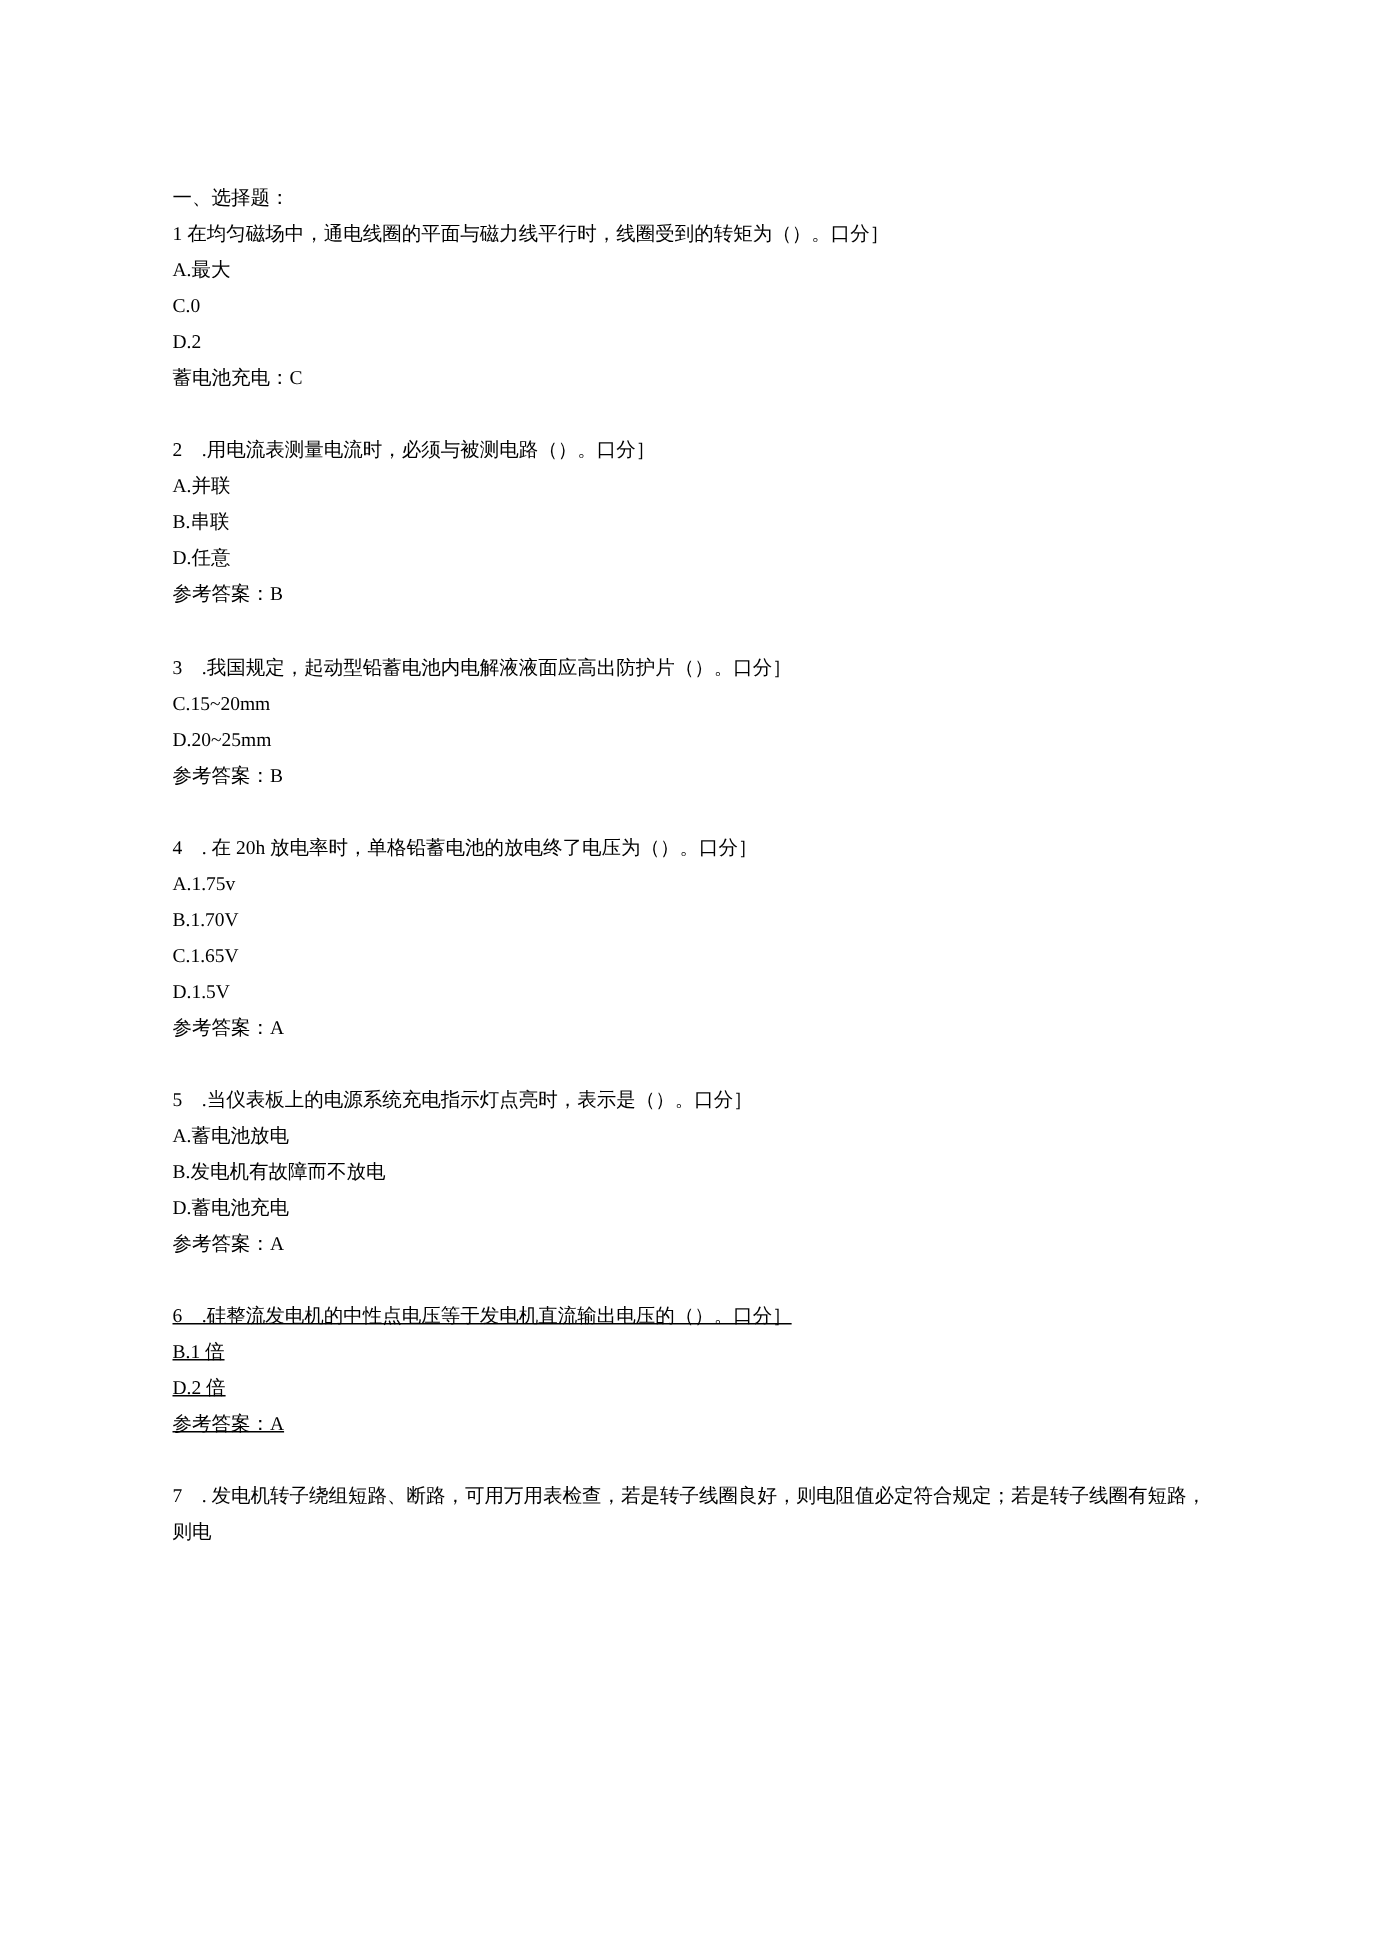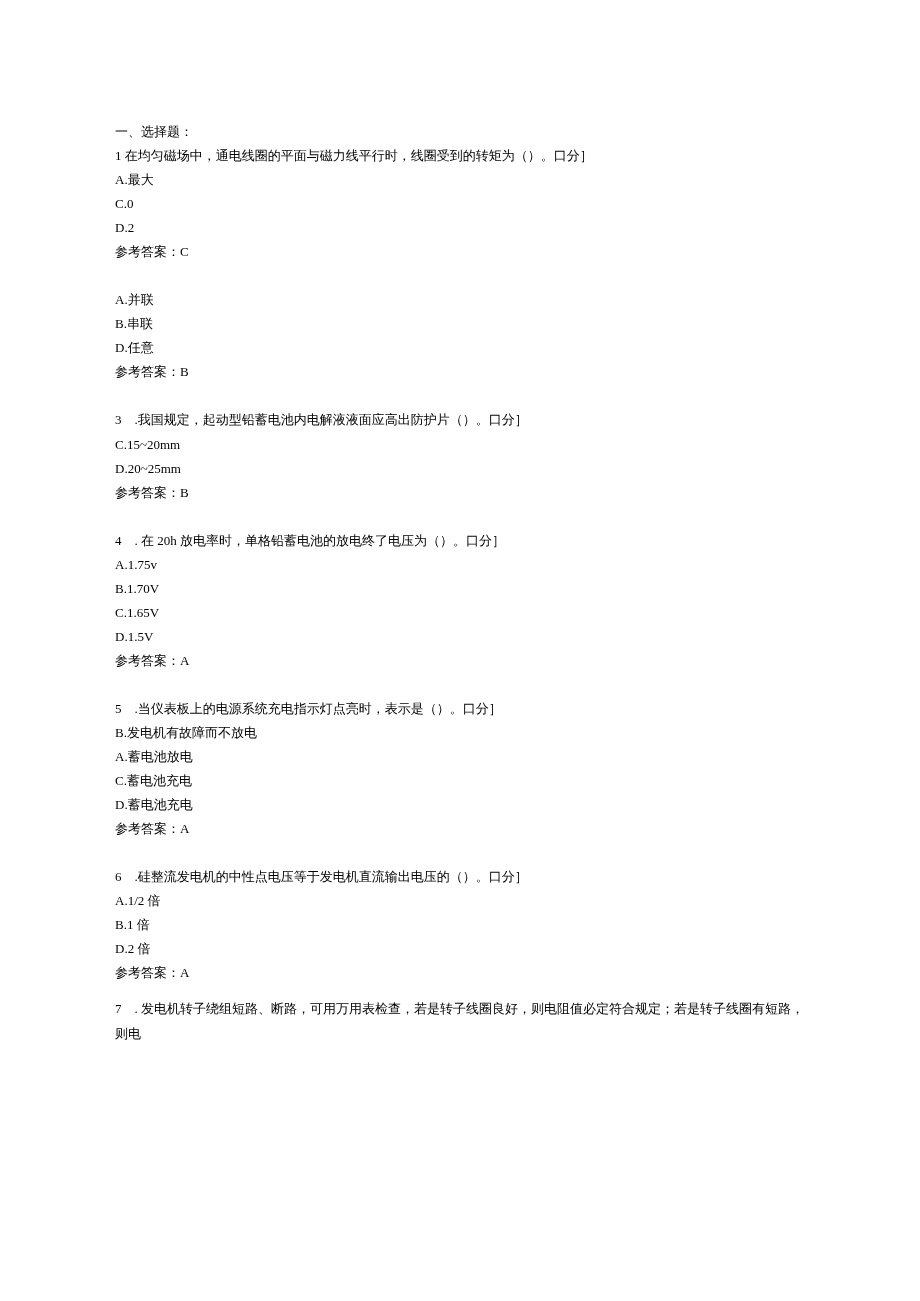--- a/index.html
+++ b/index.html
@@ -29,37 +29,39 @@
     .option {
       display: block;
     }
     .answer {
       display: block;
     }
     .last-question .question-text {
       margin-bottom: 0;
     }
     .q-spacing-small {
-      margin-bottom: 12px;
+      margin-bottom: 24px;
+      text-decoration: underline;
     }
   </style>
 </head>
 <body>
 
 <div class="section-title">一、选择题：</div>
 
 <div class="question-block">
   <span class="question-text">1 在均匀磁场中，通电线圈的平面与磁力线平行时，线圈受到的转矩为（）。口分］</span>
   <span class="option">A.最大</span>
   <span class="option">C.0</span>
   <span class="option">D.2</span>
-  <span class="answer">参考答案：C</span>
+  <span class="answer">蓄电池充电：C</span>
 </div>
 
 <div class="question-block">
+  <span class="question-text">2　.用电流表测量电流时，必须与被测电路（）。口分］</span>
   <span class="option">A.并联</span>
   <span class="option">B.串联</span>
   <span class="option">D.任意</span>
   <span class="answer">参考答案：B</span>
 </div>
 
 <div class="question-block">
   <span class="question-text">3　.我国规定，起动型铅蓄电池内电解液液面应高出防护片（）。口分］</span>
   <span class="option">C.15~20mm</span>
   <span class="option">D.20~25mm</span>
@@ -70,30 +72,28 @@
   <span class="question-text">4　. 在 20h 放电率时，单格铅蓄电池的放电终了电压为（）。口分］</span>
   <span class="option">A.1.75v</span>
   <span class="option">B.1.70V</span>
   <span class="option">C.1.65V</span>
   <span class="option">D.1.5V</span>
   <span class="answer">参考答案：A</span>
 </div>
 
 <div class="question-block">
   <span class="question-text">5　.当仪表板上的电源系统充电指示灯点亮时，表示是（）。口分］</span>
+  <span class="option">A.蓄电池放电</span>
   <span class="option">B.发电机有故障而不放电</span>
-  <span class="option">A.蓄电池放电</span>
-  <span class="option">C.蓄电池充电</span>
   <span class="option">D.蓄电池充电</span>
   <span class="answer">参考答案：A</span>
 </div>
 
 <div class="question-block q-spacing-small">
   <span class="question-text">6　.硅整流发电机的中性点电压等于发电机直流输出电压的（）。口分］</span>
-  <span class="option">A.1/2 倍</span>
   <span class="option">B.1 倍</span>
   <span class="option">D.2 倍</span>
   <span class="answer">参考答案：A</span>
 </div>
 
 <div class="question-block last-question">
   <span class="question-text">7　. 发电机转子绕组短路、断路，可用万用表检查，若是转子线圈良好，则电阻值必定符合规定；若是转子线圈有短路，则电</span>
 </div>
 
 </body></html>

